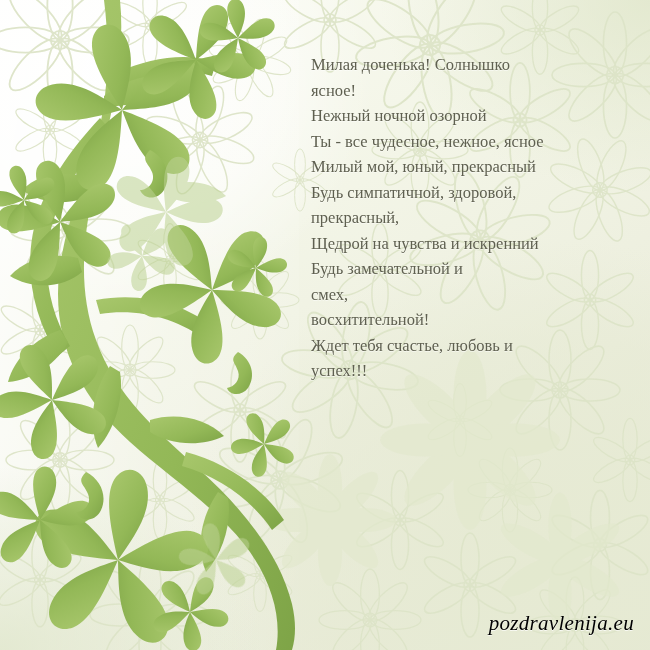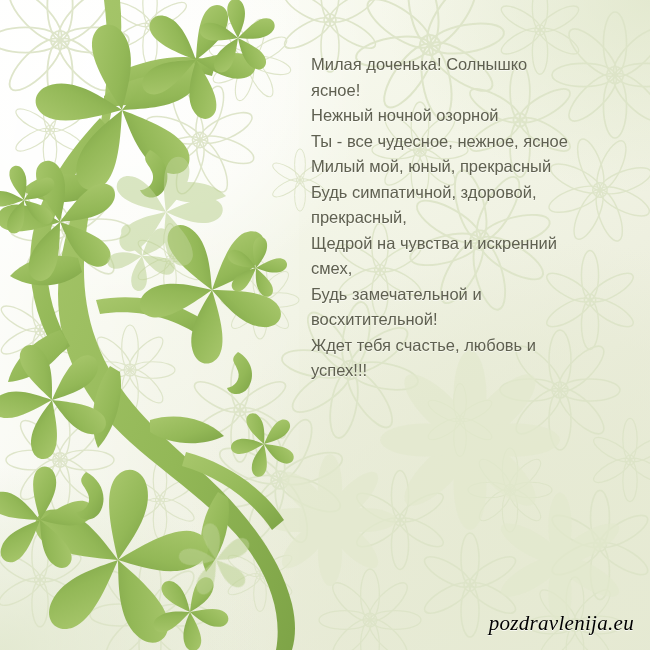--- a/index.html
+++ b/index.html
@@ -50,21 +50,21 @@
 
   
   #poem {
     position: absolute;
     left: 311px;
     top: 52px;
     width: 300px;
     color: #5f6050;
     font-size: 16.5px;
     line-height: 25.5px;
-    font-family: Liberation Sans, sans-serif;
+    font-family: Liberation Serif, serif;
     text-shadow: 0 1px 0 rgba(255,255,255,0.55);
   }
   #poem .line { white-space: pre-wrap; }
 
   
   #watermark {
     position: absolute;
     right: 16px;
     bottom: 14px;
     font-family: "Liberation Serif", serif;
@@ -250,22 +250,22 @@
 
   <div id="poem">
     <div class="line">Милая доченька! Солнышко</div>
     <div class="line">ясное!</div>
     <div class="line">Нежный ночной озорной</div>
     <div class="line">Ты - все чудесное, нежное, ясное</div>
     <div class="line">Милый мой, юный, прекрасный</div>
     <div class="line">Будь симпатичной, здоровой,</div>
     <div class="line">прекрасный,</div>
     <div class="line">Щедрой на чувства и искренний</div>
+    <div class="line">Будь замечательной и</div>
     <div class="line">смех,</div>
-    <div class="line">Будь замечательной и</div>
     <div class="line">восхитительной!</div>
     <div class="line">Ждет тебя счастье, любовь и</div>
     <div class="line">успех!!!</div>
   </div>
 
   <div id="watermark">pozdravlenija.eu</div>
 
 </div>
 
 </body></html>

